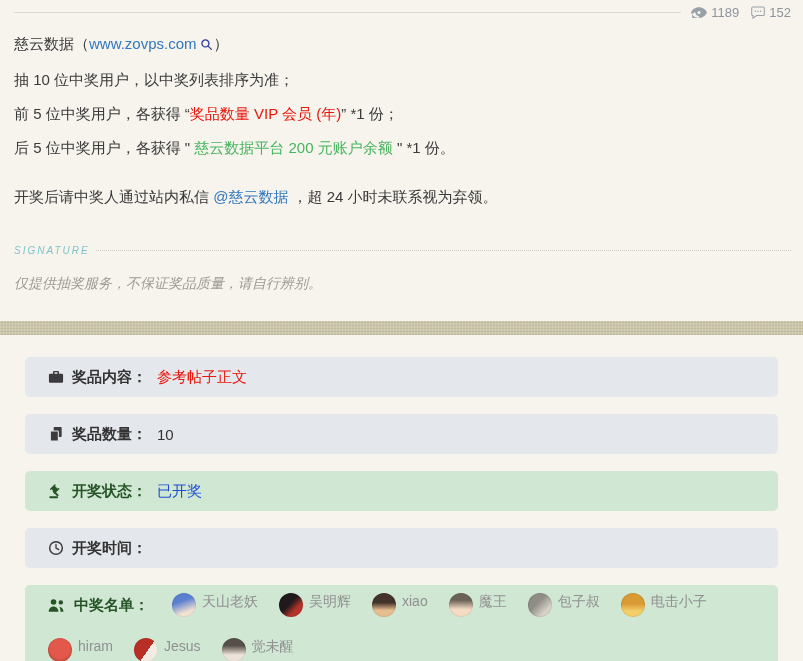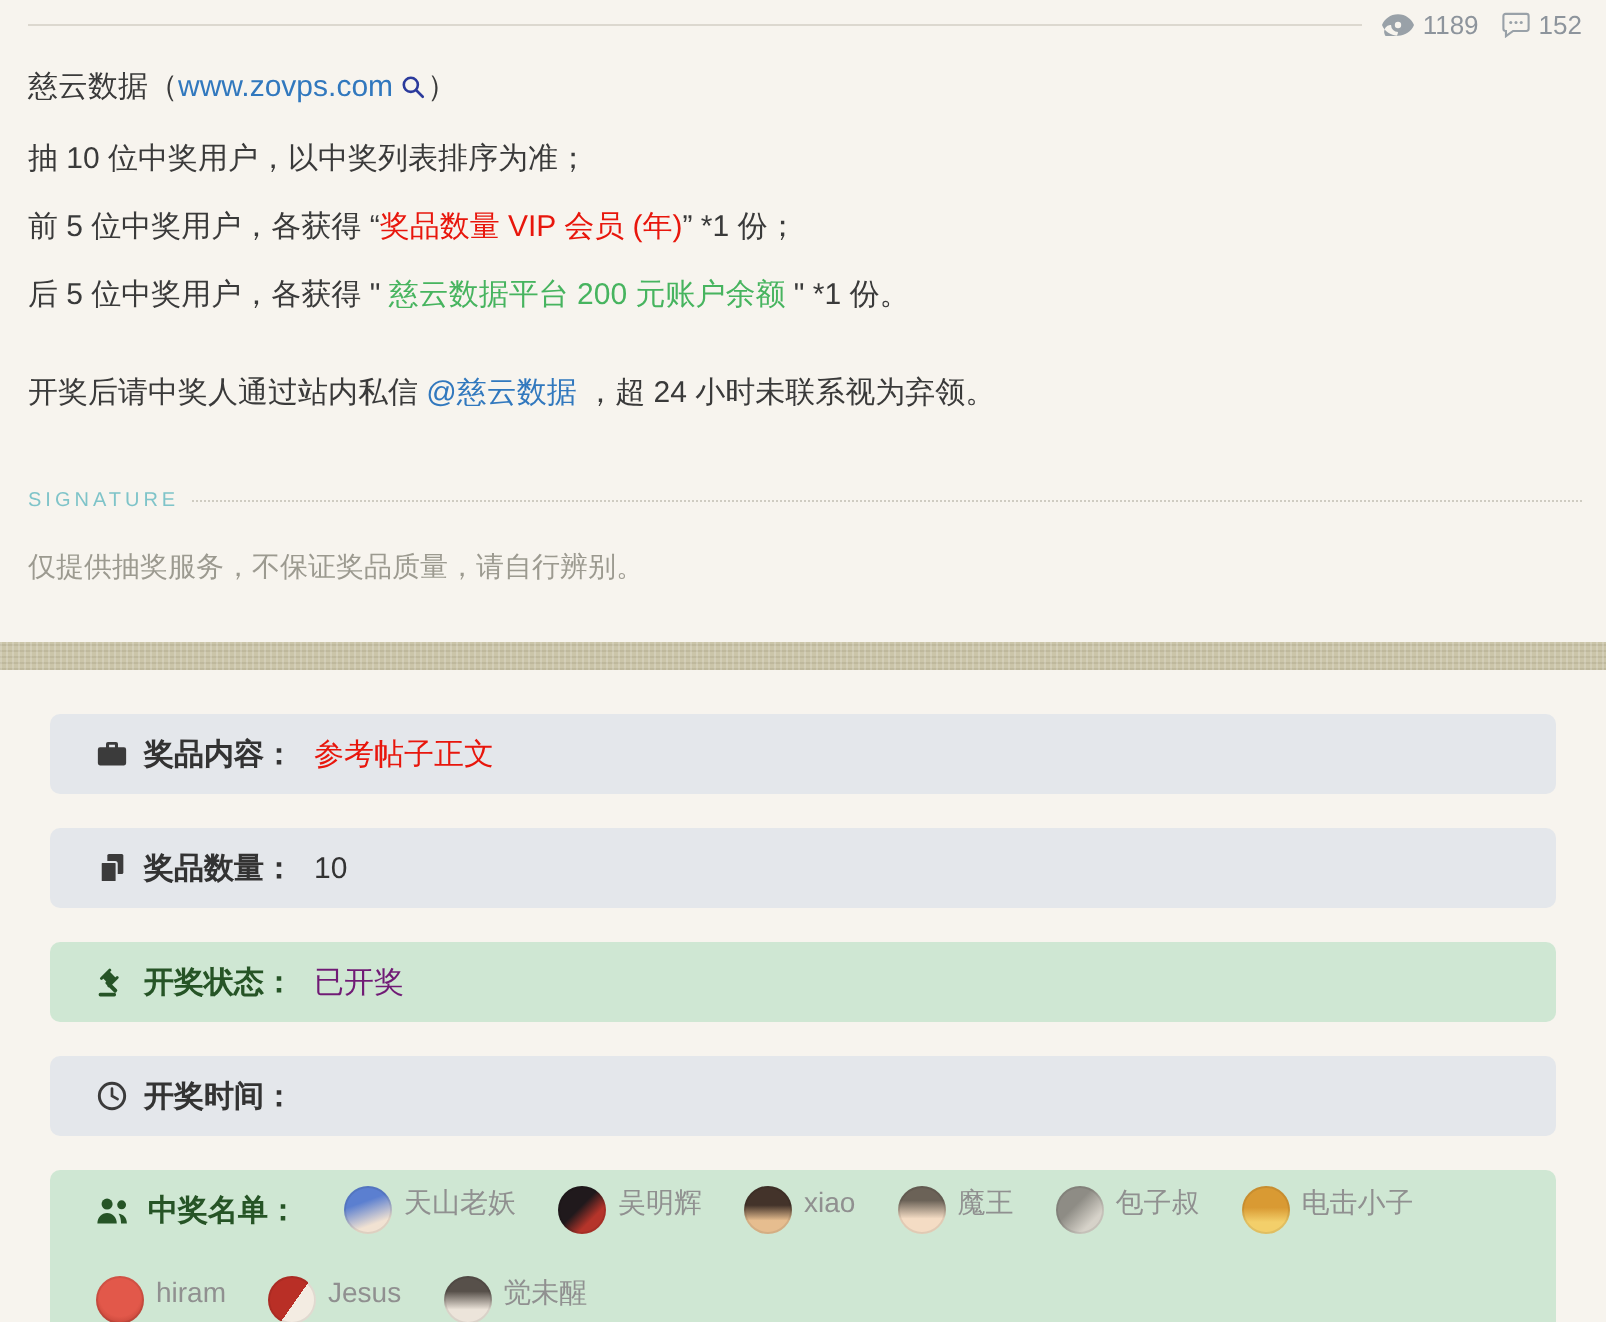--- a/index.html
+++ b/index.html
@@ -21,21 +21,21 @@
   .stat svg { display:block; }
 
   .post-body { margin-top:10px; font-size:15px; line-height:23px; }
   .post-body p { margin:0 0 11px 0; }
   .link { color:#3178be; text-decoration:none; cursor:pointer; }
   .mag-icon { display:inline-block; vertical-align:-2px; margin:0 1px 0 3px; cursor:pointer; }
   .hl-red { color:#e8160c; }
   .hl-green { color:#47b45f; }
   .claim-line { margin-top:26px !important; }
 
-  .signature-block { margin-top:31px; }
+  .signature-block { margin-top:31px;font-style:italic; }
   .signature-head { display:flex; align-items:center; }
   .signature-label { color:#7fc4c9; font-size:10px; letter-spacing:2px; }
   .signature-rule { flex:1; border-top:1px dotted #cfccc2; height:0; margin-left:6px; }
   .signature-text { margin-top:10px; color:#9c9a90; font-size:14px; }
 
   
   .divider-band {
     margin-top:26px; height:14px;
     background-color:#cbc5a9;
     background-image:
@@ -51,21 +51,21 @@
     padding: 0 23px; margin-bottom:17px;
     font-size:15px;
   }
   .lrow:last-child { margin-bottom:0; }
   .lrow-gray { background:#e4e7eb; color:#333; }
   .lrow-green { background:#cfe7d3; color:#265426; }
   .lrow .row-icon { display:flex; align-items:center; margin-right:8px; }
   .row-label { font-weight:bold; margin-right:10px; white-space:nowrap; }
   .lrow-gray .row-value { color:#333; }
   .row-value.red { color:#e8160c; }
-  .lrow-green .row-value { color:#701a75; }
+  .lrow-green .row-value { color:#1d4ed8; }
 
   .winners-row { flex-wrap:wrap; padding:8px 23px; row-gap:6px; column-gap:14px;gap:21px; }
   .winners-label-group { display:flex; align-items:center; }
   .winner { display:flex; gap:6px; cursor:pointer; }
   .winner-avatar { width:24px; height:24px; border-radius:50%; flex:none;
                    box-shadow: inset 0 0 0 1px rgba(0,0,0,.08); }
   .winner-name { color:#909090; font-size:14px; }
 </style>
 </head>
 <body>

